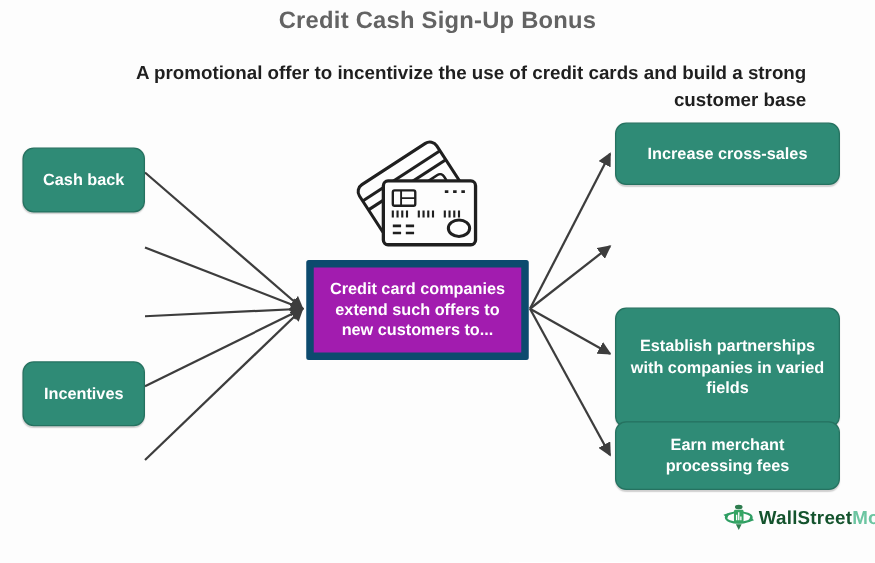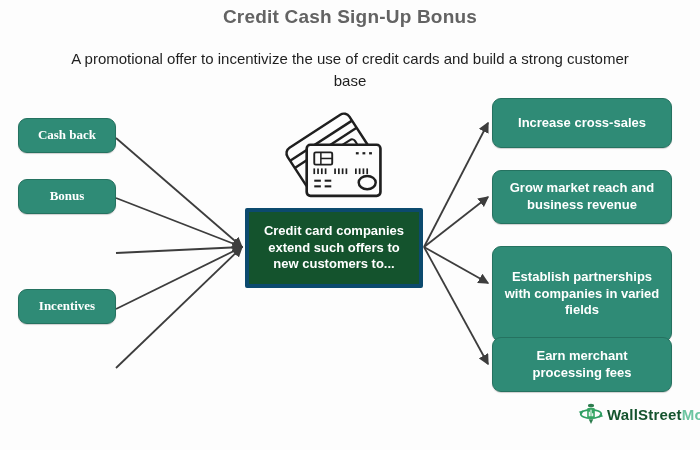--- a/index.html
+++ b/index.html
@@ -7,35 +7,35 @@
     position:relative;width:700px;height:450px;background:#fdfdfd;
     font-family:"Liberation Sans", sans-serif;overflow:hidden;
   }
   .connectors{position:absolute;left:0;top:0;z-index:0;}
   .page-title{
     position:absolute;left:0;top:6px;width:100%;text-align:center;
     font-size:19px;font-weight:700;color:#636363;letter-spacing:.2px;z-index:1;
   }
   .page-subtitle{
     position:absolute;left:50%;transform:translateX(-50%);top:48px;width:590px;
-    text-align:center;font-size:15px;font-weight:400;color:#1f1f1f;line-height:1.45;z-index:1;
+    text-align:right;font-size:15px;font-weight:700;color:#1f1f1f;line-height:1.45;z-index:1;
   }
   .node{
     position:absolute;display:flex;align-items:center;justify-content:center;
     text-align:center;color:#ffffff;font-weight:700;font-size:13px;line-height:1.3;
     z-index:1;box-sizing:border-box;
   }
   .green{
     background:#2f8b76;border:1px solid #257260;border-radius:9px;
     box-shadow:0 1px 1px rgba(0,0,0,.18);padding:4px 8px;
   }
   .gray{
-    background:#14532d;border:4px solid #0c4a6e;border-radius:2px;padding:0 12px;
+    background:#a21caf;border:6px solid #0c4a6e;border-radius:2px;padding:0 12px;
   }
-  .left-col{left:18px;width:98px;height:35px;font-family:Liberation Serif, serif;}
+  .left-col{left:18px;width:98px;height:52px;}
   .right-col{left:492px;width:180px;}
   .cc-icon{position:absolute;left:284px;top:110px;z-index:1;}
   .logo{
     position:absolute;left:578px;top:401px;display:flex;align-items:center;gap:3px;
     z-index:1;white-space:nowrap;
   }
   .logo-text{font-size:15px;font-weight:700;letter-spacing:.2px;}
   .logo-dark{color:#14532d;}
   .logo-green{color:#6cc5a1;}
 </style>
@@ -107,32 +107,26 @@
     </g>
   </svg>
 
   <div class="node gray" style="left:245px;top:208px;width:178px;height:80px;">
     <span>Credit card companies extend such offers to new customers to...</span>
   </div>
 
   <div class="node green left-col" style="top:118px;">
     <span>Cash back</span>
   </div>
-  <div class="node green left-col" style="top:179px;">
-    <span>Bonus</span>
-  </div>
   <div class="node green left-col" style="top:289px;">
     <span>Incentives</span>
   </div>
 
   <div class="node green right-col" style="top:98px;height:50px;">
     <span>Increase cross-sales</span>
-  </div>
-  <div class="node green right-col" style="top:170px;height:54px;">
-    <span>Grow market reach and business revenue</span>
   </div>
   <div class="node green right-col" style="top:246px;height:96px;">
     <span>Establish partnerships with companies in varied fields</span>
   </div>
   <div class="node green right-col" style="top:337px;height:55px;">
     <span>Earn merchant processing fees</span>
   </div>
 
   <div class="logo">
     <svg width="26" height="26" viewBox="0 0 34 32">

